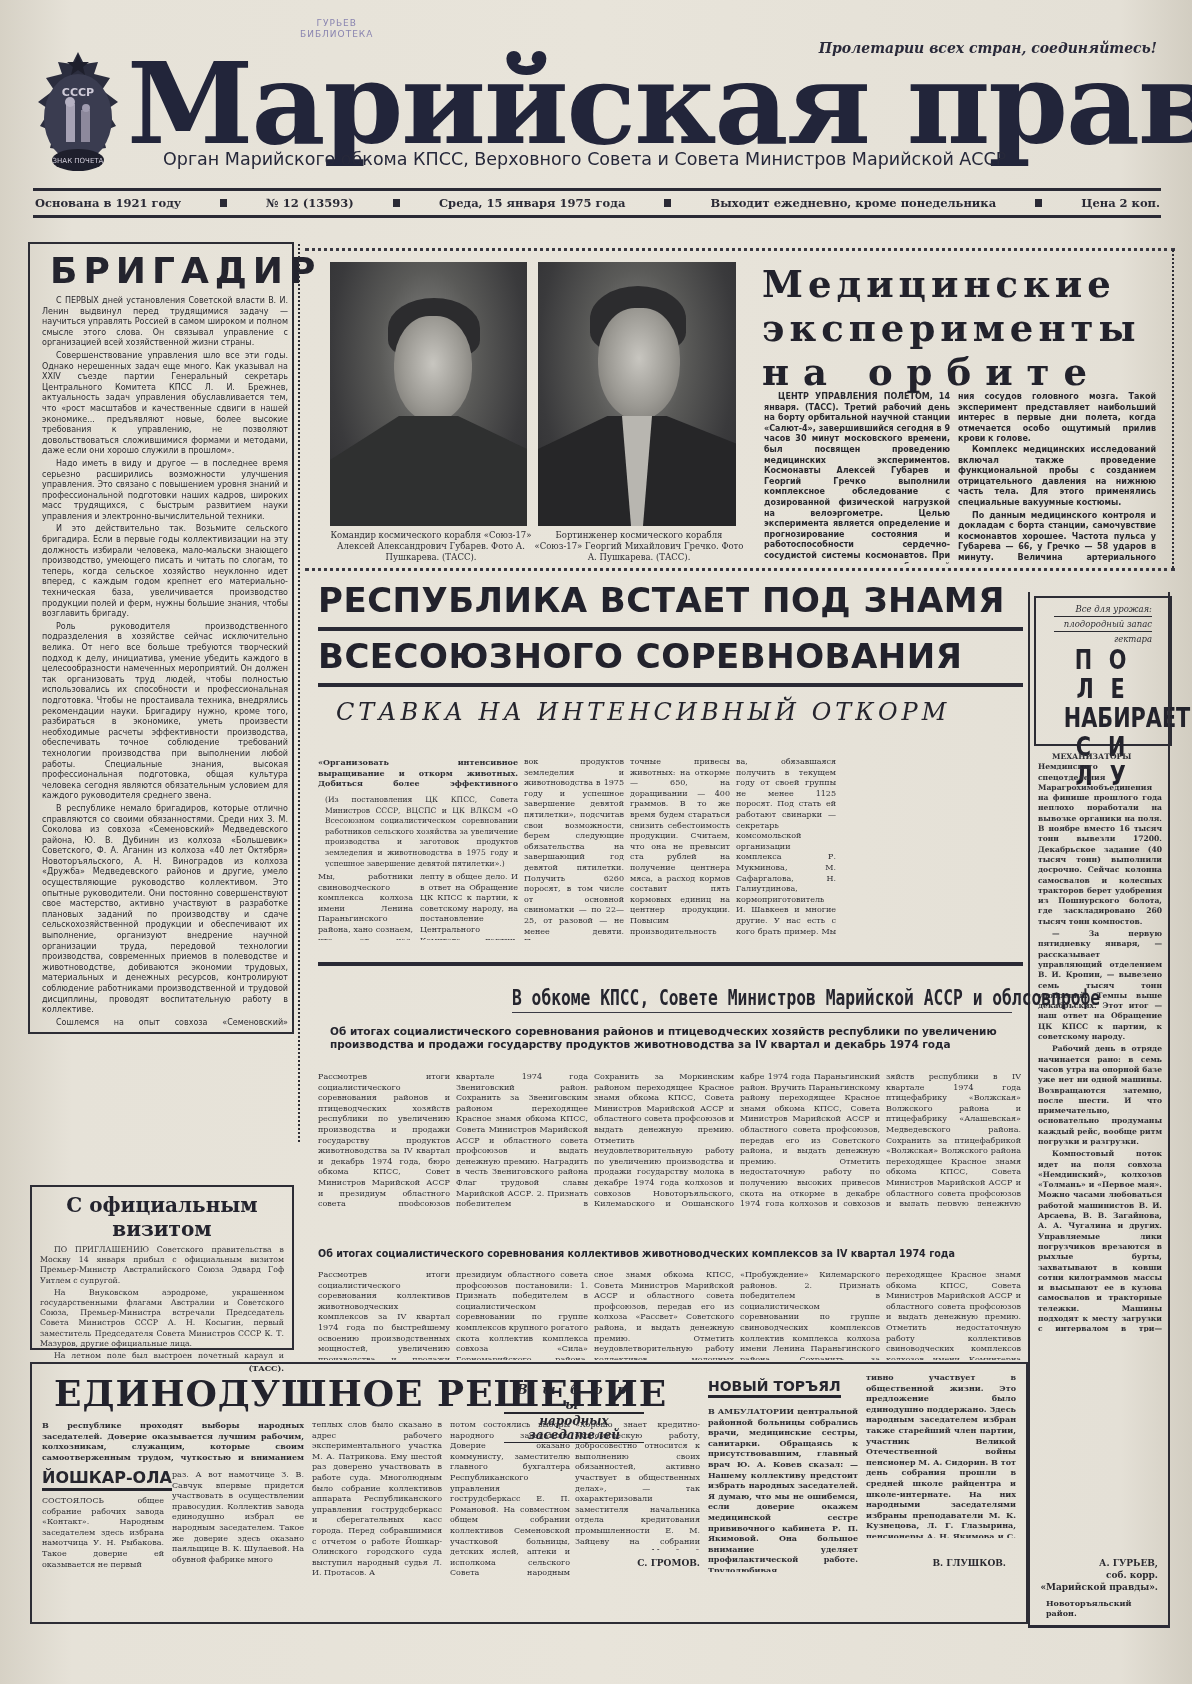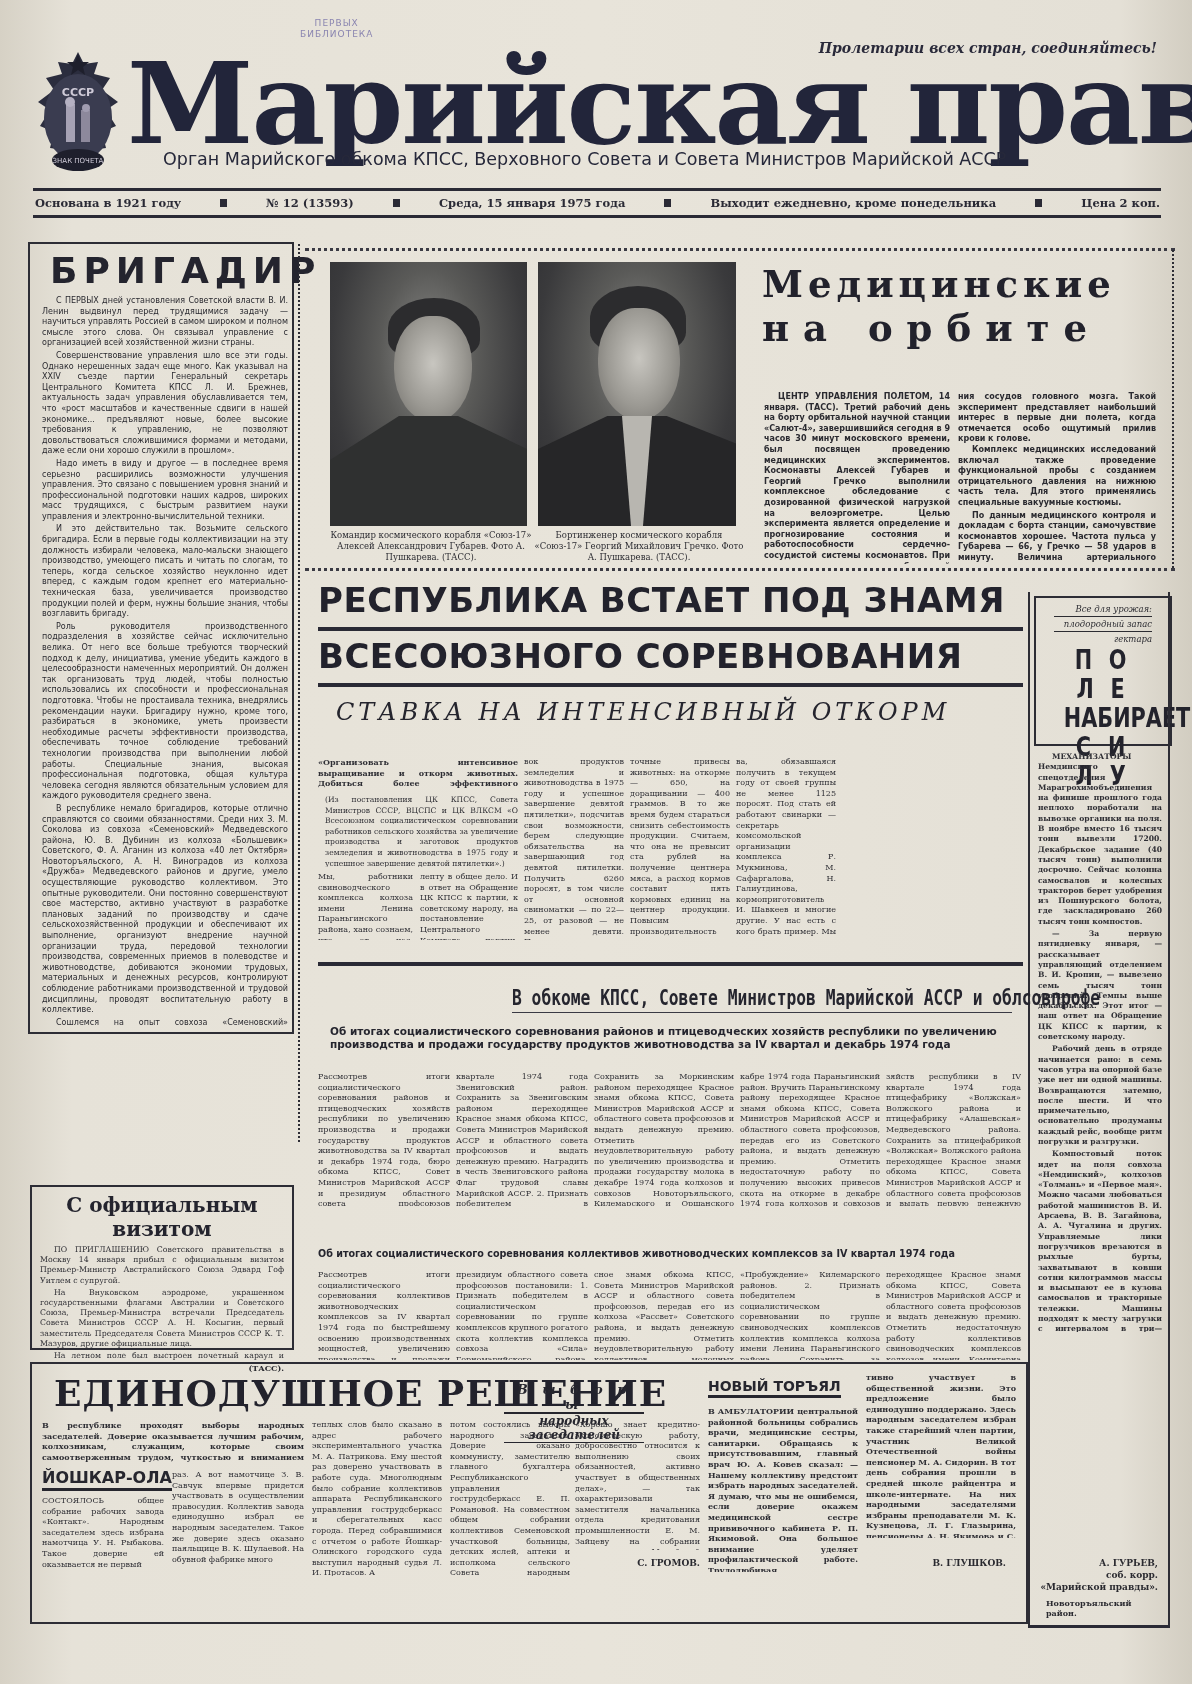--- a/index.html
+++ b/index.html
@@ -45,21 +45,21 @@
   .town-head { font-family: "DejaVu Sans", sans-serif; font-weight: bold; font-size: 16px; color: #26262e; border-bottom: 3px solid #26262e; display: inline-block; padding-bottom: 1px; }
   .sig { font-family: "DejaVu Serif", serif; font-weight: bold; font-size: 9px; color: #2a2a30; text-align: right; }
   .vline { position: absolute; background: #2d2d35; width: 2px; }
 </style>
 </head>
 <body>
 
 <div class="page">
 
   <div class="abs stamp">
-    <div>ПЕРВЫХ</div>
+    <div>ГУРЬЕВ</div>
     <div>БИБЛИОТЕКА</div>
   </div>
 
   <svg class="abs emblem" viewBox="0 0 92 134">
     <path d="M46 4 L52 16 L66 14 L62 26 L78 30 L70 42 L86 54 L74 62 L84 78 L70 84 L74 100 L60 102 L58 116 L46 110 L34 116 L32 102 L18 100 L22 84 L8 78 L18 62 L6 54 L22 42 L14 30 L30 26 L26 14 L40 16 Z" fill="#2b2d3e"></path>
     <ellipse cx="46" cy="70" rx="34" ry="44" fill="#3a3c50"></ellipse>
     <text x="46" y="48" font-size="11" font-weight="bold" fill="#cfcbd8" text-anchor="middle" font-family="DejaVu Sans, sans-serif">СССР</text>
     <rect x="34" y="56" width="9" height="38" fill="#a6a2b4"></rect>
     <rect x="49" y="62" width="9" height="32" fill="#8d899c"></rect>
     <circle cx="38" cy="54" r="5" fill="#b5b1c2"></circle>
@@ -114,20 +114,21 @@
   <div class="photo" style="left:538px;top:262px;width:198px;height:264px;">
     <div class="hair" style="left:52px;top:24px;width:96px;height:66px;"></div>
     <div class="face" style="left:60px;top:46px;width:82px;height:112px;"></div>
     <div style="position:absolute;left:0;bottom:0;width:198px;height:110px;background:#262628;clip-path:polygon(0 30%,35% 0,65% 0,100% 25%,100% 100%,0 100%);"></div>
     <div style="position:absolute;left:84px;bottom:0;width:30px;height:110px;background:#b8b6b0;clip-path:polygon(0 0,100% 0,70% 100%,30% 100%);"></div>
   </div>
   <div class="caption abs" style="left:534px;top:530px;width:210px;">Бортинженер космического корабля «Союз-17» Георгий Михайлович Гречко. Фото А. Пушкарева. (ТАСС).</div>
 
   <div class="abs" style="left:762px;top:262px;width:400px;">
     <div class="med-title">Медицинские</div>
+    <div class="med-title">эксперименты</div>
     <div class="med-title" style="letter-spacing:14px;">на орбите</div>
   </div>
   <div class="abs col-text" style="left:764px;top:392px;width:186px;height:172px;font-weight:bold;">
     <p class="para">ЦЕНТР УПРАВЛЕНИЯ ПОЛЕТОМ, 14 января. (ТАСС). Третий рабочий день на борту орбитальной научной станции «Салют-4», завершившийся сегодня в 9 часов 30 минут московского времени, был посвящен проведению медицинских экспериментов. Космонавты Алексей Губарев и Георгий Гречко выполнили комплексное обследование с дозированной физической нагрузкой на велоэргометре. Целью эксперимента является определение и прогнозирование состояния и работоспособности сердечно-сосудистой системы космонавтов. При этом для получения необходимой информации использовалась многофункциональная клиническая аппаратура, позволяющая регистрировать данные о работе сердца, тонусе сосудов, венозном кровообращении. Одновременно проводилось исследование кровенаполнения</p>
   </div>
   <div class="abs col-text" style="left:958px;top:392px;width:198px;height:172px;font-weight:bold;">
     <p>ния сосудов головного мозга. Такой эксперимент представляет наибольший интерес в первые дни полета, когда отмечается особо ощутимый прилив крови к голове.</p>
     <p class="para">Комплекс медицинских исследований включал также проведение функциональной пробы с созданием отрицательного давления на нижнюю часть тела. Для этого применялись специальные вакуумные костюмы.</p>
     <p class="para">По данным медицинского контроля и докладам с борта станции, самочувствие космонавтов хорошее. Частота пульса у Губарева — 66, у Гречко — 58 ударов в минуту. Величина артериального давления соответственно равна 120 на 70 и 120 на 60 миллиметров ртутного столба.</p>
 

